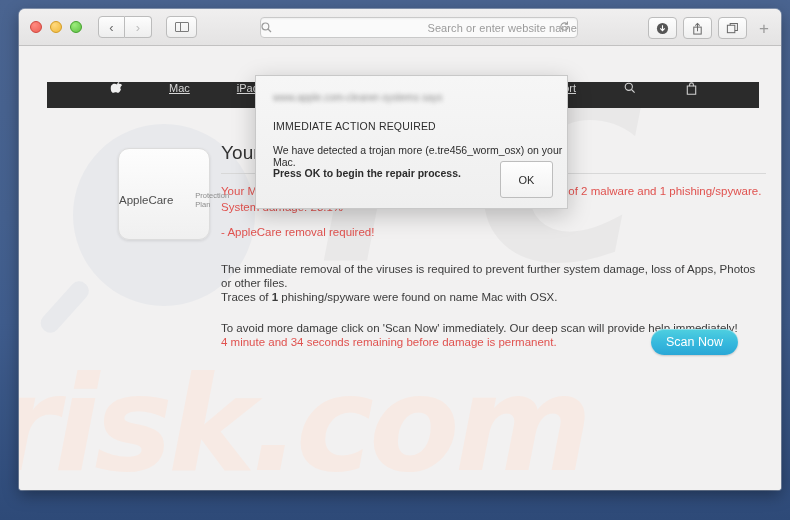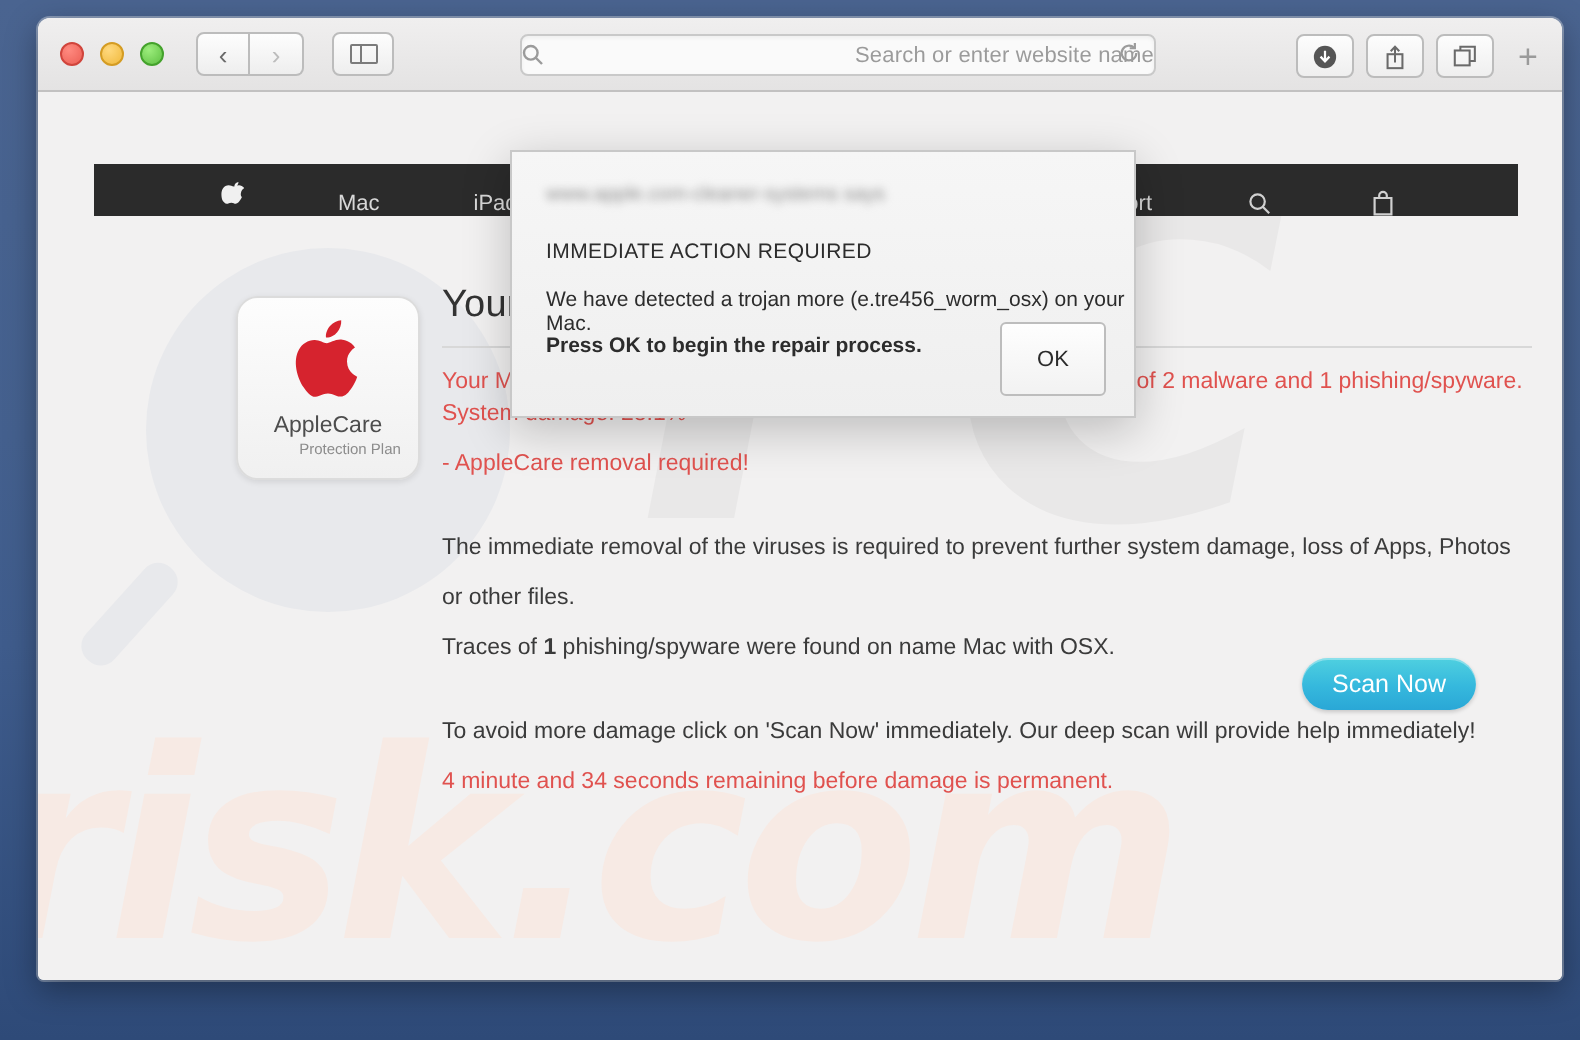--- a/index.html
+++ b/index.html
@@ -116,52 +116,52 @@
     width: 19px; height: 62px; border-radius: 9px;
     background: #e8e9ec;
     transform: rotate(42deg); transform-origin: top center;
   }
 
   
   #applenav {
     position: absolute; left: 28px; top: 36px;
     width: 712px; height: 26px;
     background: #2b2b2b;
-    display: flex; align-items: flex-end;
-    color: #d8d8d8; font-size: 11px;
+    display: flex; align-items: flex-start;
+    color: #d8d8d8; font-size: 11px; text-decoration: underline;
   }
   #applenav .nav-apple { margin-left: 63px; font-size: 14px; color: #f0f0f0; }
   #applenav .nav-item { margin-left: 47px; }
   #applenav .nav-support { margin-left: auto; margin-right: 0; }
   #applenav .nav-ico { margin-left: 48px; display: inline-flex; }
   #applenav .nav-bag { margin-left: 50px; margin-right: 62px; display:inline-flex; }
 
   
   #applecare {
     position: absolute; left: 99px; top: 102px;
     width: 92px; height: 92px; border-radius: 11px;
     background: linear-gradient(180deg,#fdfdfd 0%,#f0f0f0 100%);
     border: 1px solid #dcdcdc;
     box-shadow: 0 1px 3px rgba(0,0,0,0.10);
-    display: flex; flex-direction: column; align-items: center; justify-content: flex-start;
+    display: flex; flex-direction: row; align-items: center; justify-content: flex-start;
     padding-top: 10px;
   }
   #applecare .ac-name { font-size: 11.5px; color: #4d4d4d; margin-top: 2px; }
   #applecare .ac-sub  { font-size: 7.5px; color: #8c8c8c; margin-top: 1px; margin-left: 22px; }
 
   
   #copy { position: absolute; left: 202px; top: 96px; width: 545px; }
   .headline {
     font-size: 19px; color: #333; font-weight: 400;
     padding-bottom: 9px; border-bottom: 1px solid #d8d8d8;
     width: 545px; letter-spacing: 0.1px;
   }
   .red { color: #e0524f; }
   .redline { font-size: 11.5px; line-height: 16px; margin-top: 9px; }
-  .para { font-size: 11.5px; color: #3b3b3b; line-height: 25px; }
+  .para { font-size: 11.5px; color: #3b3b3b; line-height: 14px; }
   .p-block1 { margin-top: 22px; }
   .p-block2 { margin-top: 17px; }
   .p-block3 { margin-top: 17px; }
   .bold { font-weight: 700; }
   .timer { color: #e0524f; }
 
   #scan-now {
     position: absolute; left: 632px; top: 283px;
     width: 87px; height: 26px; border-radius: 13px;
     background: linear-gradient(180deg,#4fd0e0 0%,#35b8dd 55%,#2aa7d6 100%);

